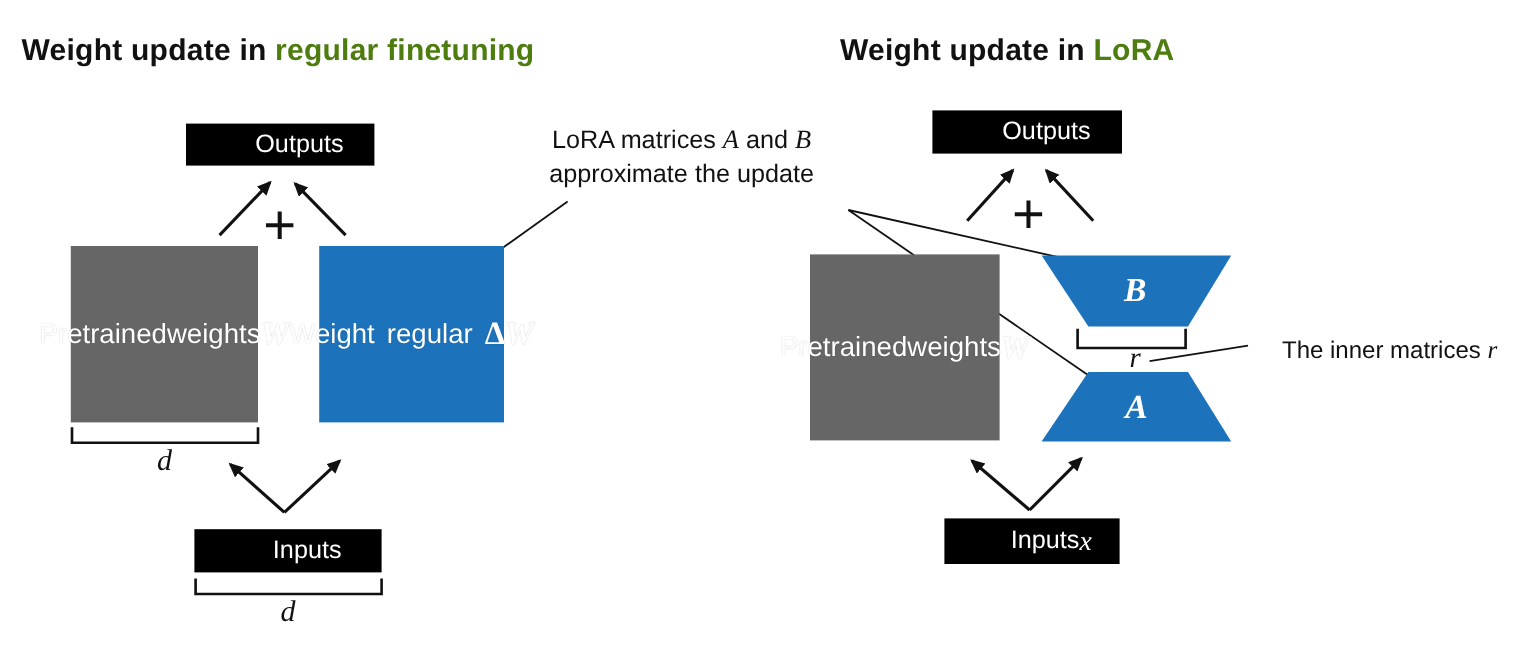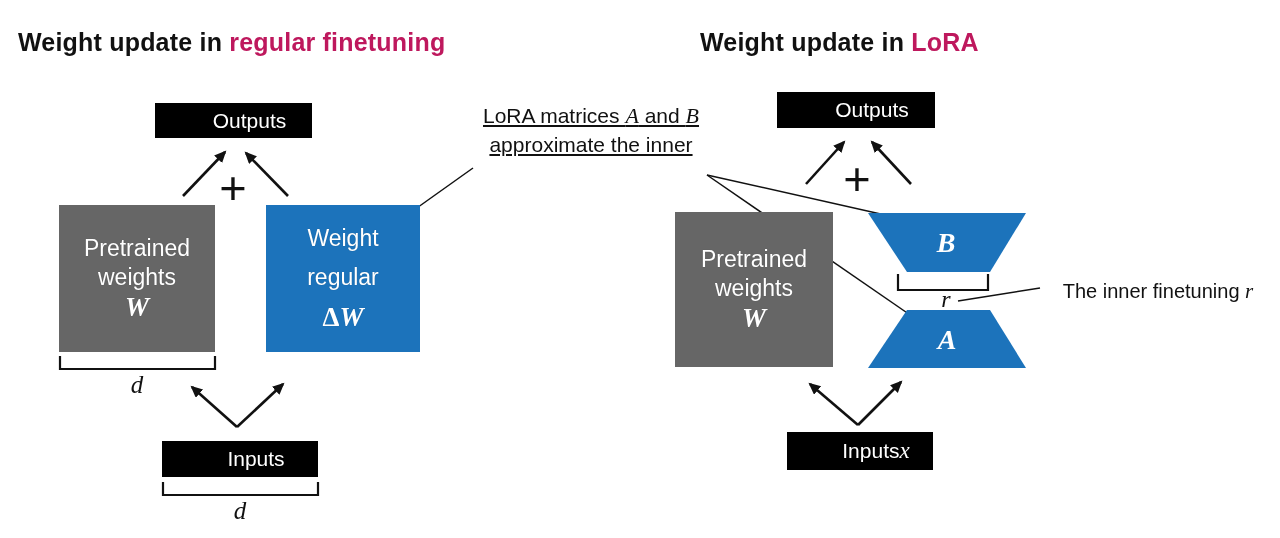--- a/index.html
+++ b/index.html
@@ -22,36 +22,36 @@
 
   .abs { position: absolute; }
 
   .title {
     font-size: 25px;
     font-weight: bold;
     color: #111111;
     letter-spacing: 0.2px;
     white-space: nowrap;
   }
-  .title .accent { color: #be185d; }
+  .title .accent { color: #4d7c0f; }
 
   .io-box {
     background: #000000;
     color: #ffffff;
     display: flex;
     align-items: center;
     justify-content: center;
     font-size: 21px;
     white-space: nowrap;
     padding-left: 32px;
   }
 
   .matrix-box {
     display: flex;
-    flex-direction: column;
+    flex-direction: row;
     align-items: center;
     justify-content: center;
     color: #ffffff;
     text-align: center;
     line-height: 29px;
     font-size: 23px;
     text-shadow: 0 0 1px rgba(0,0,0,0.25);
   }
   .matrix-box.gray { background: #666666; }
   .matrix-box.blue { background: #1C73BB; gap: 10px; }
@@ -170,23 +170,23 @@
   </div>
 
   <div class="abs dim-label" style="left:137px; top:384px;">d</div>
 
   <div class="abs io-box" style="left:162px; top:441px; width:156px; height:36px;">
     <span>Inputs</span>
   </div>
 
   <div class="abs dim-label" style="left:240px; top:510px;">d</div>
 
-  <div class="abs note" style="left:591px; top:101px;text-decoration:underline;">
+  <div class="abs note" style="left:568px; top:101px;">
     <div><span>LoRA matrices </span><span class="math">A</span><span> and </span><span class="math">B</span></div>
-    <div>approximate the inner</div>
+    <div>approximate the update</div>
   </div>
 
   <div class="abs title" style="left:700px; top:28px;">
     <span>Weight update in </span><span class="accent">LoRA</span>
   </div>
 
   <div class="abs io-box" style="left:777px; top:92px; width:158px; height:36px;">
     <span>Outputs</span>
   </div>
 
@@ -202,16 +202,16 @@
   <div class="abs trap-label" style="left:947px; top:340px;">A</div>
 
   <div class="abs dim-label" style="left:946px; top:299px; font-size:24px;">r</div>
 
   <div class="abs io-box" style="left:787px; top:432px; width:146px; height:38px;">
     <span>Inputs </span>
       <span class="math" style="font-size:23px;">x</span>
   </div>
 
   <div class="abs note note-small" style="left:1158px; top:279px;">
-    <div><span>The inner finetuning </span><span class="math" style="font-size:21px;">r</span></div>
+    <div><span>The inner matrices </span><span class="math" style="font-size:21px;">r</span></div>
   </div>
 
 </div>
 
 </body></html>

